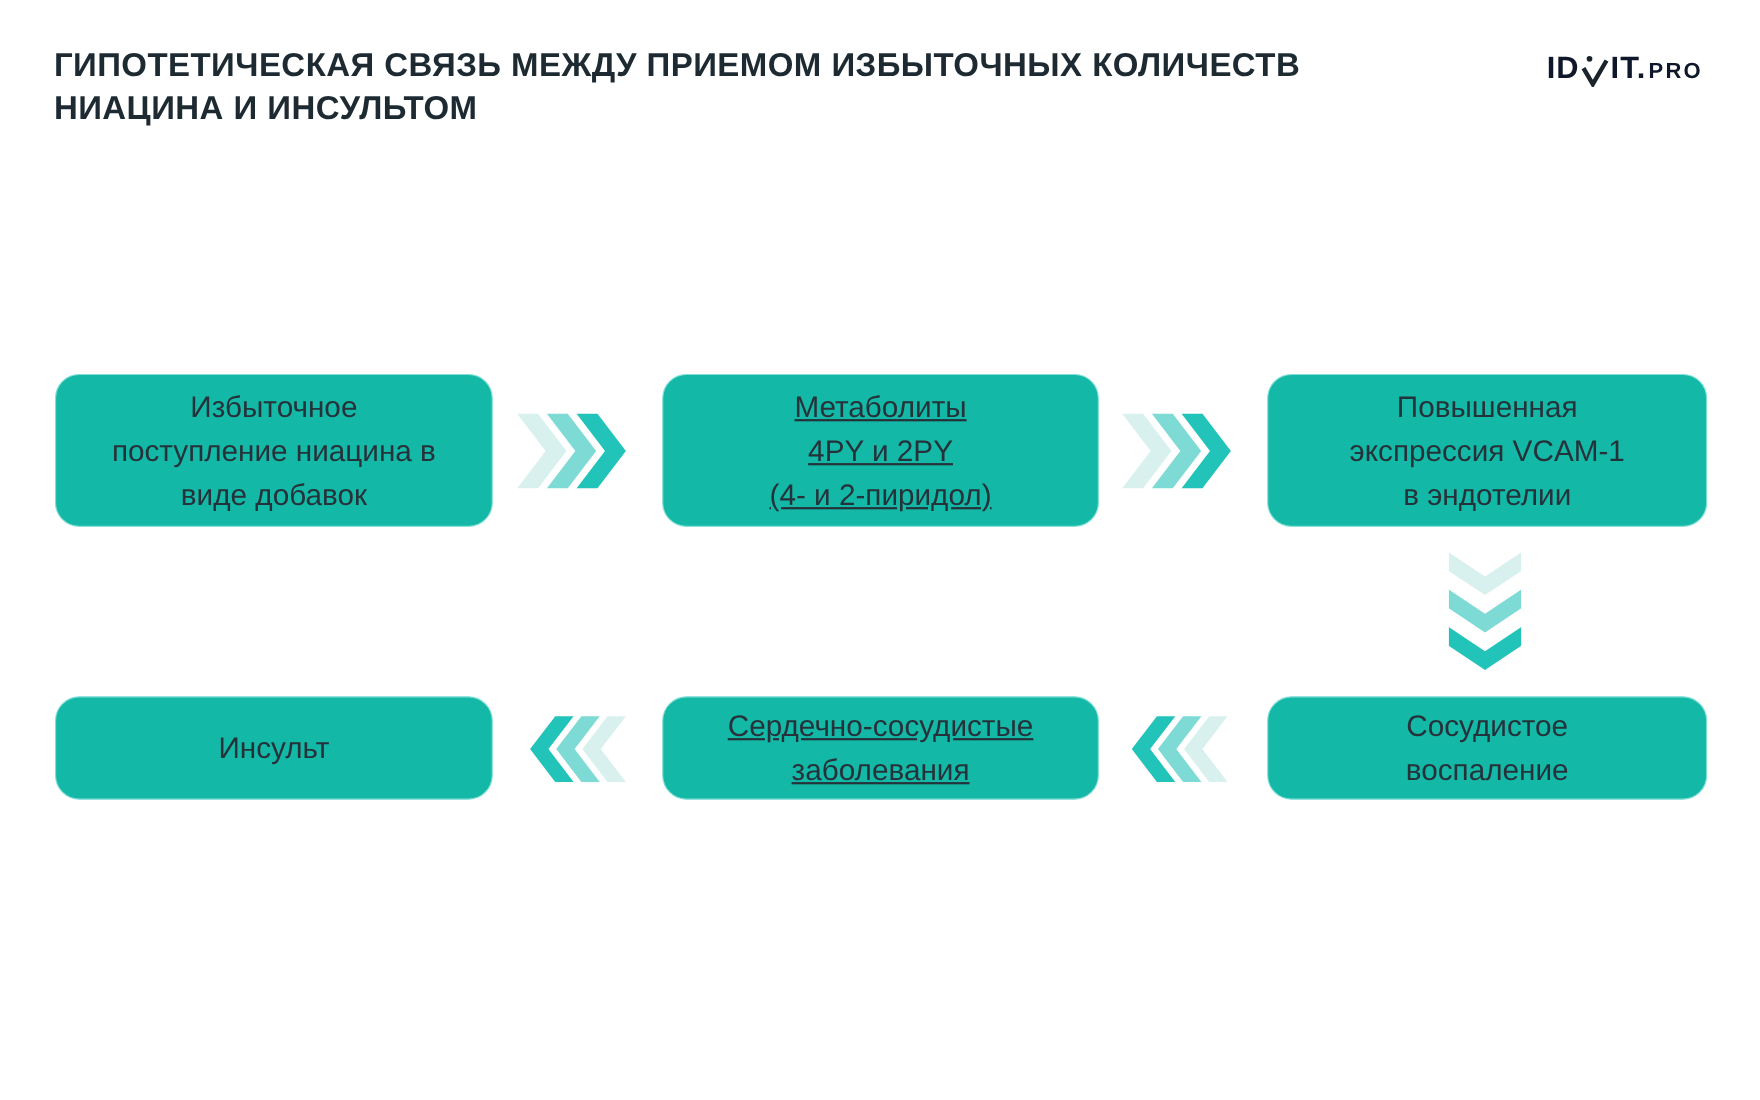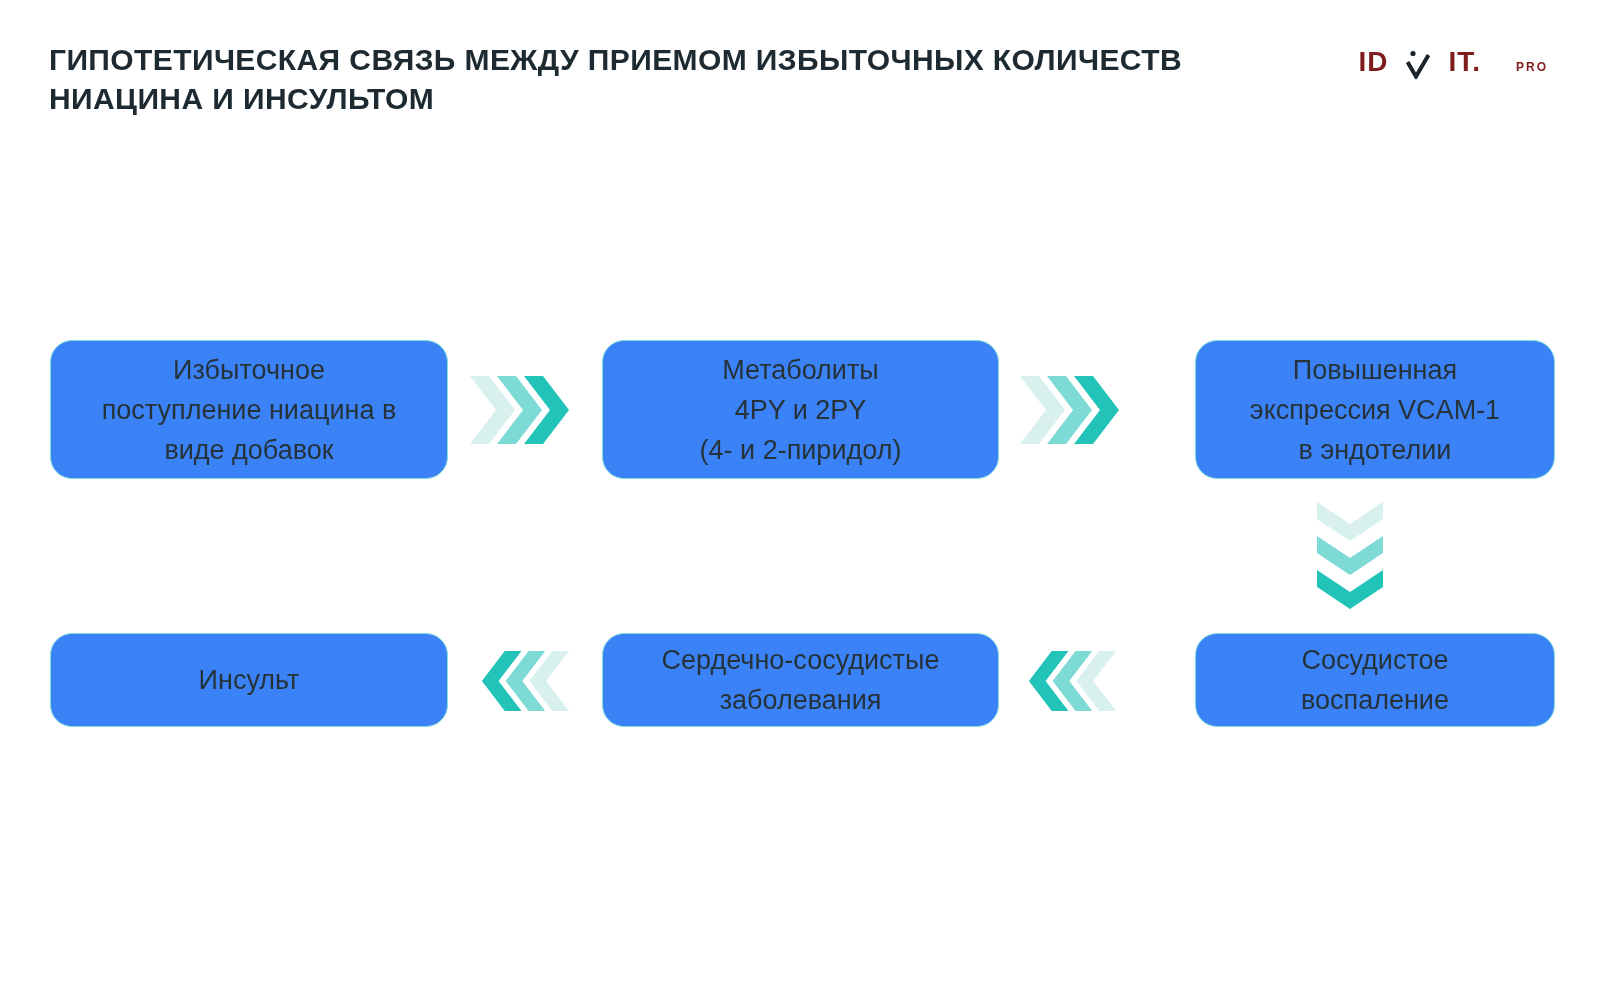--- a/index.html
+++ b/index.html
@@ -22,61 +22,60 @@
     letter-spacing: 0.4px;
     color: #1d2a32;
     white-space: pre-line;
     text-transform: uppercase;
   }
   .logo {
     position: absolute;
     top: 46px; right: 52px;
     display: flex;
     align-items: baseline;
-    color: #7f1d1d;
+    color: #0f172a;
     font-weight: 700;
     font-size: 28px;
     letter-spacing: 1px;
-    gap: 16px;
   }
   .logo .mark {
     display: inline-block;
     width: 26px; height: 30px;
     margin: 0 1px;
     align-self: center;
     position: relative; top: 2px;
   }
   .logo .pro {
-    font-size: 12px;
+    font-size: 20px;
     letter-spacing: 2px;
-    margin-left: 19px;
+    margin-left: 2px;
   }
 
   
   .fbox {
     position: absolute;
     box-sizing: border-box;
-    background: #3b82f6;
+    background: #14b8a6;
     border: 1.5px solid #83e0d8;
     border-radius: 22px;
     display: flex;
     align-items: center;
     justify-content: center;
     text-align: center;
     color: #25323a;
     font-size: 27px;
     line-height: 40px;
     white-space: pre-line;
     padding: 6px 14px;
   }
   .r1 { top: 340px; height: 139px; }
   .r2 { top: 633px; height: 94px; }
   .c1 { left: 50px;   width: 398px; }
-  .c2 { left: 602px;  width: 397px; }
-  .c3 { left: 1152px; width: 360px; margin-left: 43px; }
+  .c2 { left: 602px;  width: 397px; text-decoration: underline; }
+  .c3 { left: 1152px; width: 400px; }
 
   
   .connector { position: absolute; }
   .chev-right-1 { left: 470px;  top: 376px; }
   .chev-right-2 { left: 1020px; top: 376px; }
   .chev-down    { left: 1317px; top: 502px; }
   .chev-left-1  { left: 481px;  top: 646px; transform: scaleX(-1); }
   .chev-left-2  { left: 1028px; top: 646px; transform: scaleX(-1); }
 </style>
 </head>

